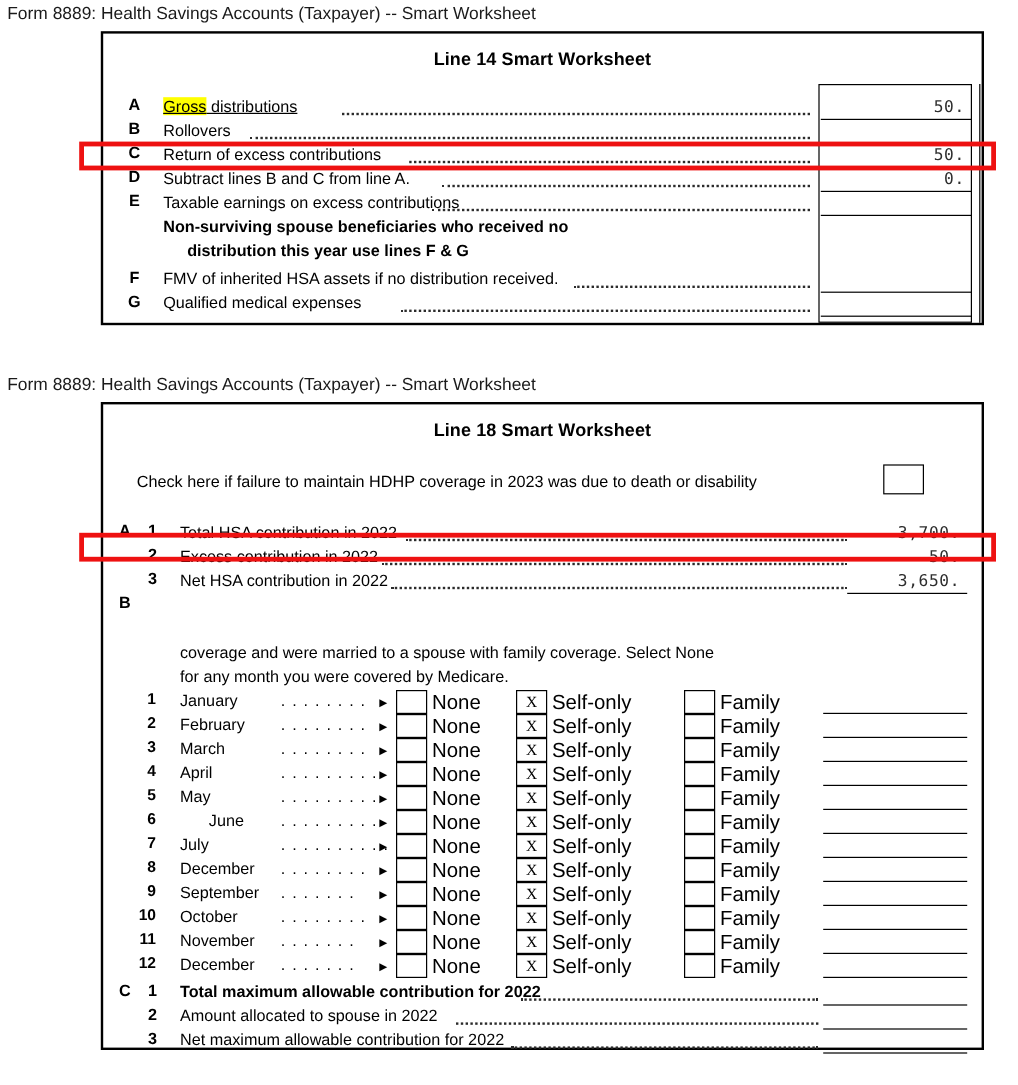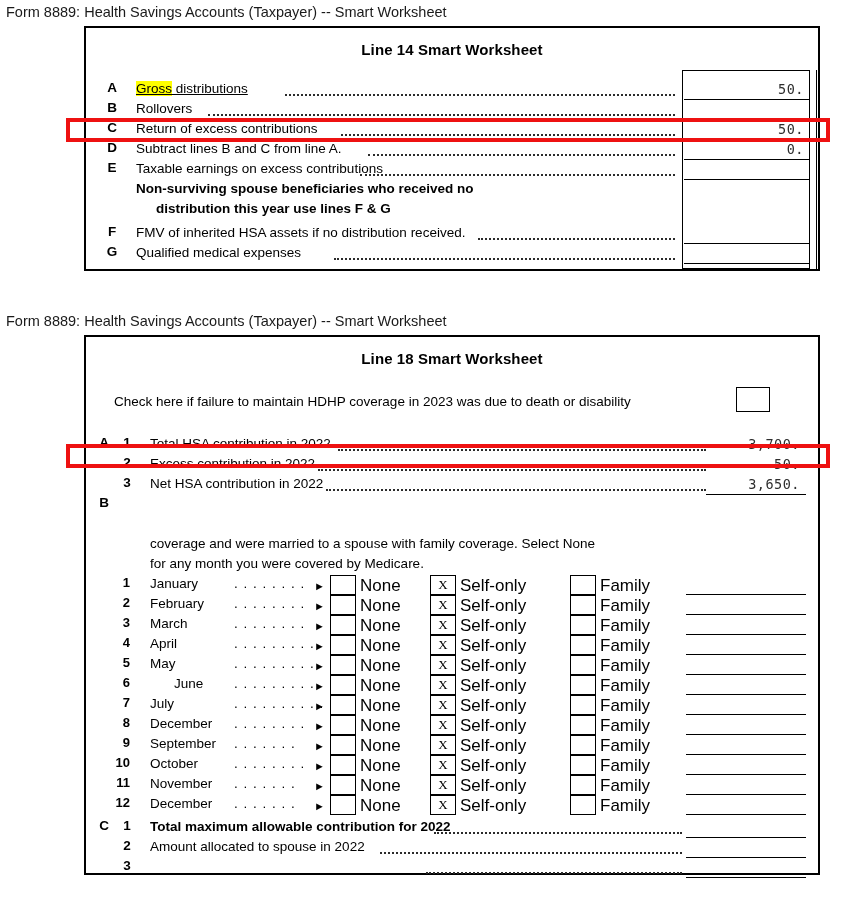--- a/index.html
+++ b/index.html
@@ -494,18 +494,19 @@
 
   <div class="row" style="top:501px;">
     <div class="rownum" style="left:33px;">2</div>
     <div class="rowlabel" style="left:64px;">Amount allocated to spouse in 2022</div>
     <div class="leader" style="left:294px; width:302px;"></div>
     <div class="c-rule" style="left:600px; top:19px;"></div>
   </div>
 
   <div class="row" style="top:521px;">
     <div class="rownum" style="left:33px;">3</div>
+    <div class="rowlabel" style="left:64px;">Net maximum allowable contribution for 2022</div>
     <div class="leader" style="left:340px; width:256px;"></div>
     <div class="c-rule" style="left:600px; top:19px;"></div>
   </div>
 </div>
 
 <div class="redbox" id="redbox-18"></div>
 
 </body></html>

